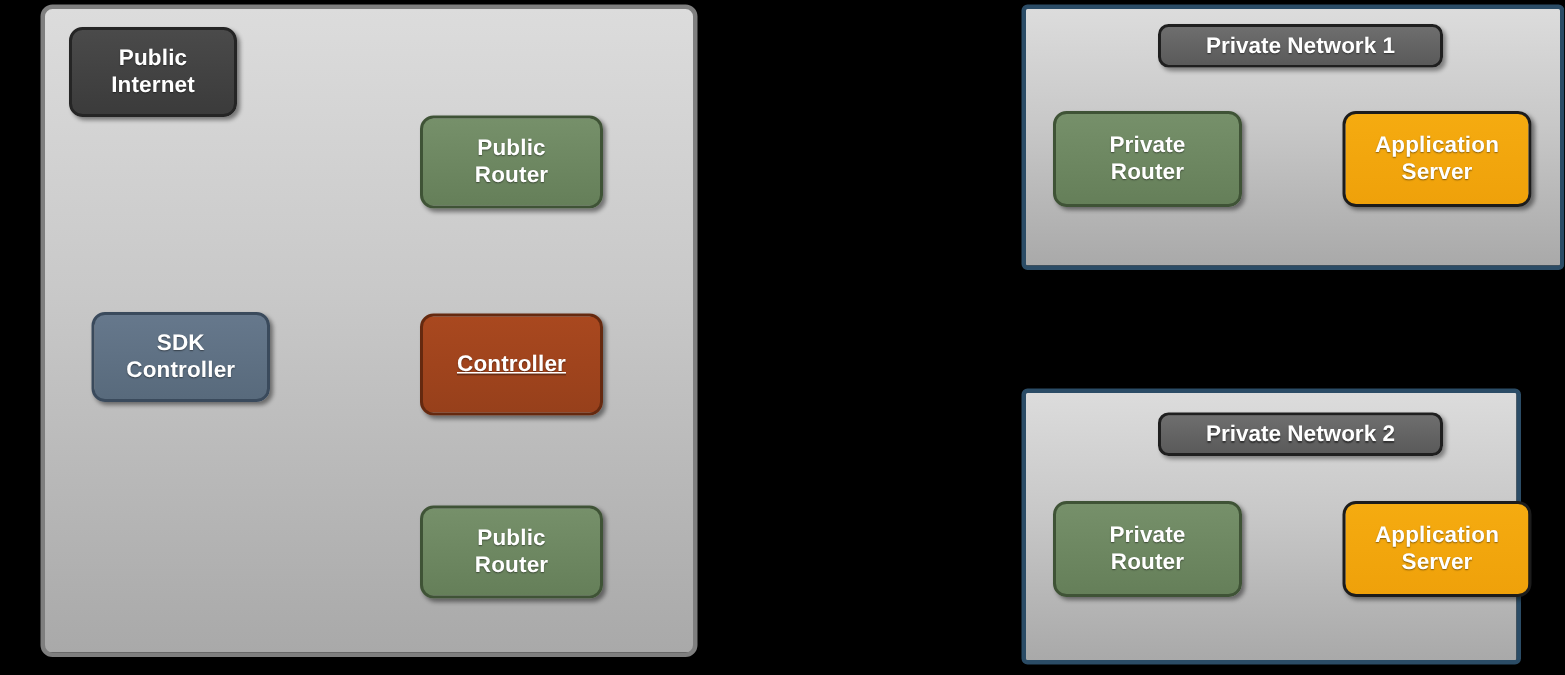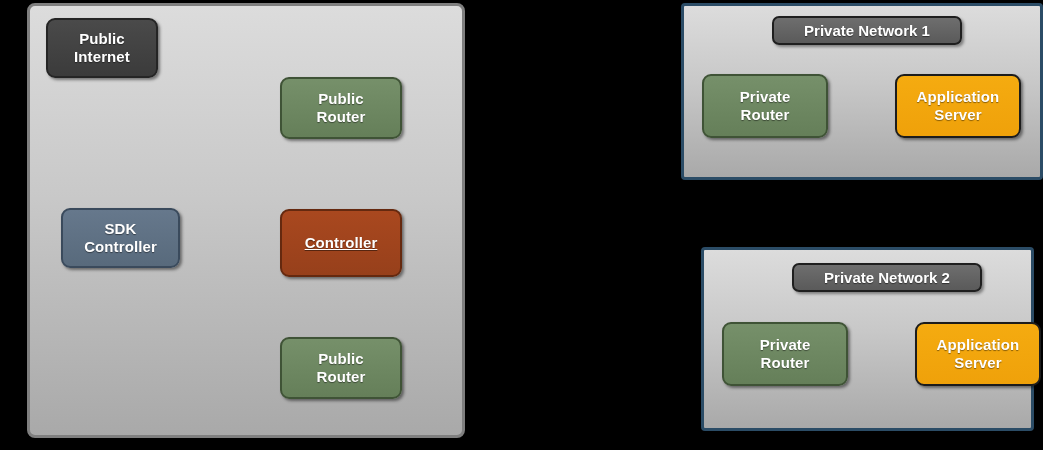--- a/index.html
+++ b/index.html
@@ -127,21 +127,21 @@
     <div class="node node-router-private" style="left: 18px; top: 68px; width: 126px; height: 64px;">
       <span>Private
 Router</span>
     </div>
     <div class="node node-appserver" style="left: 211px; top: 68px; width: 126px; height: 64px;">
       <span>Application
 Server</span>
     </div>
   </div>
 
-  <div class="panel panel-private" id="private-net-2" style="left: 681px; top: 247px; width: 333px; height: 184px; margin-left: 20px;">
+  <div class="panel panel-private" id="private-net-2" style="left: 681px; top: 259px; width: 333px; height: 184px;">
     <div class="net-title" style="left: 88px; top: 13px; width: 190px; height: 29px;">
       <span>Private Network 2</span>
     </div>
     <div class="node node-router-private" style="left: 18px; top: 72px; width: 126px; height: 64px;">
       <span>Private
 Router</span>
     </div>
     <div class="node node-appserver" style="left: 211px; top: 72px; width: 126px; height: 64px;">
       <span>Application
 Server</span>

